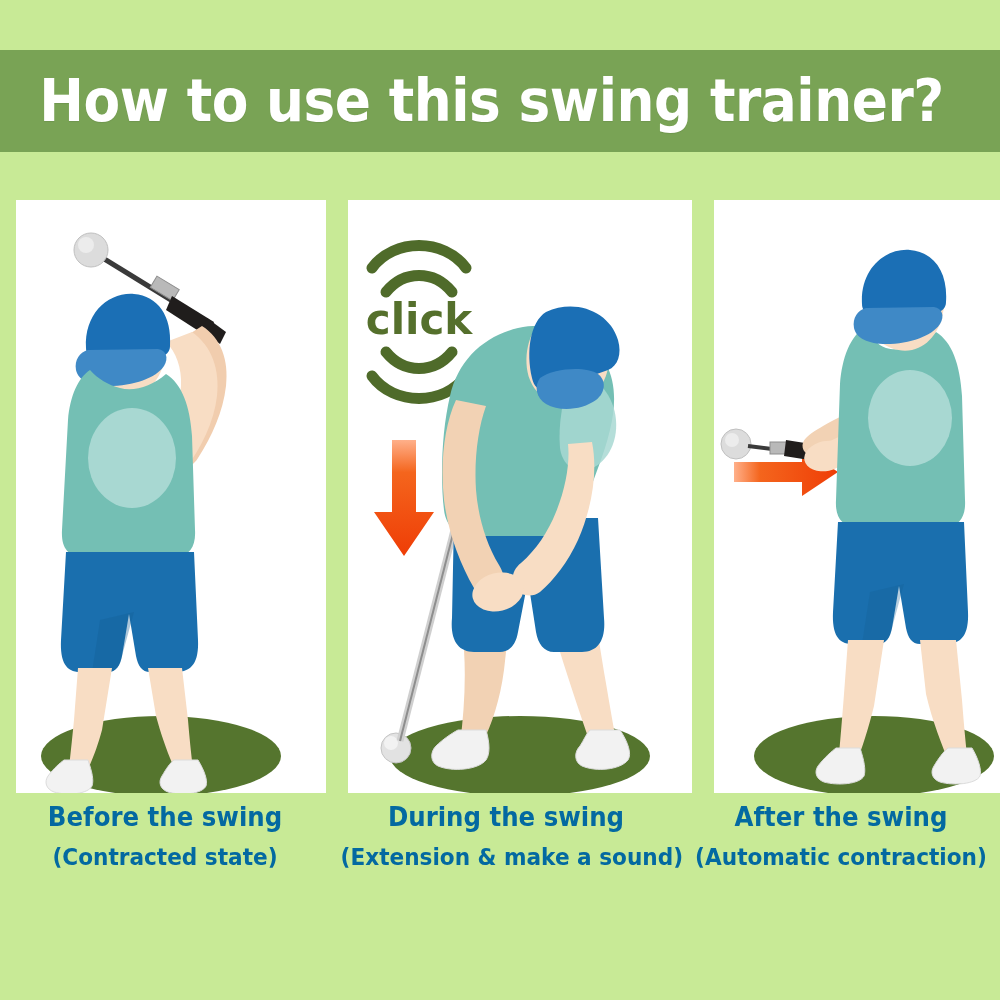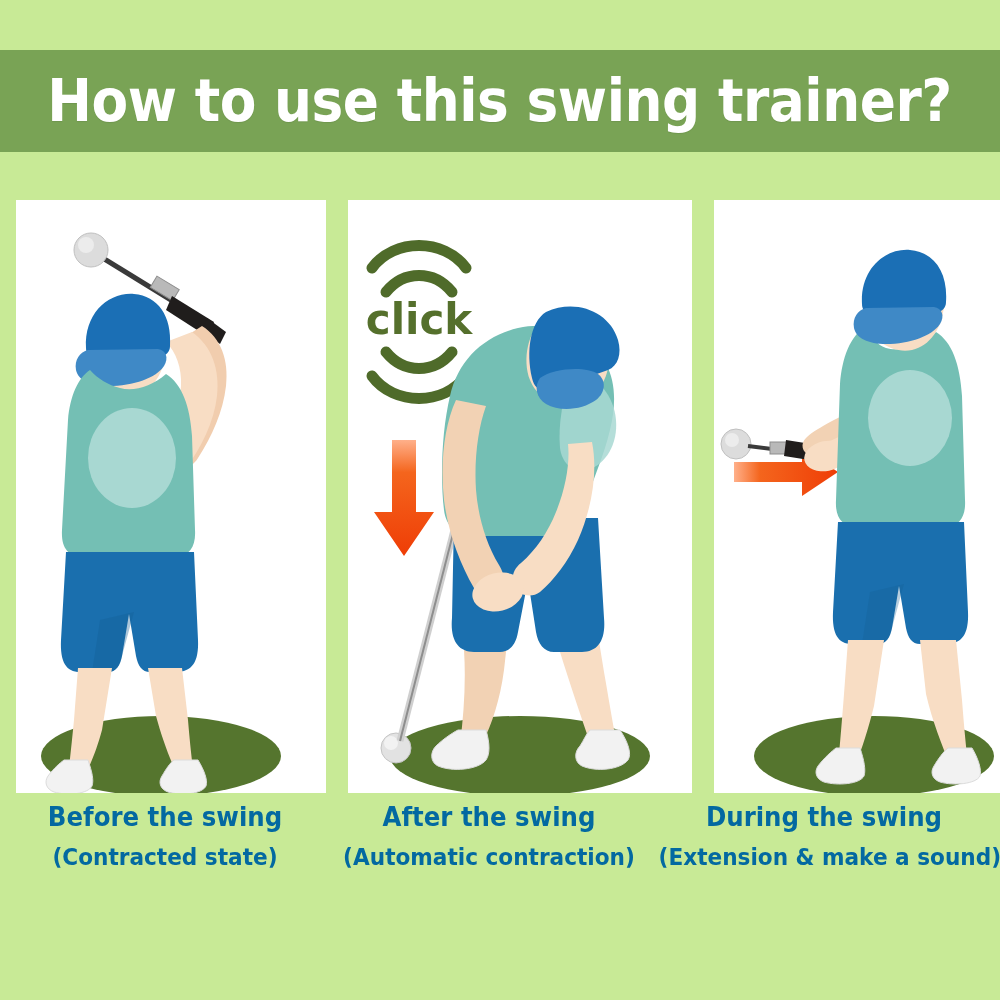--- a/index.html
+++ b/index.html
@@ -19,21 +19,20 @@
   
   .banner {
     position: absolute;
     left: 0;
     top: 50px;
     width: 1000px;
     height: 102px;
     background: #79a355;
     display: flex;
     align-items: center;
-    justify-content: center;
   }
   .banner-title {
     color: #ffffff;
     font-family: "DejaVu Sans", sans-serif;
     font-size: 58px;
     font-weight: bold;
     letter-spacing: -0.5px;
     transform: scaleX(0.92);
     white-space: nowrap;
     text-shadow: 0 1px 1px rgba(0,0,0,0.08);
@@ -339,21 +338,21 @@
                C218,579 216,572 220,566 C224,559 230,551 234,548 Z" fill="#f2f2f2" stroke="#dcdcdc" stroke-width="1"></path>
     </svg>
   </div>
 </div>
 
 <div class="captions">
   <div class="caption-col cap-1">
     <div class="caption-title">Before the swing</div>
     <div class="caption-sub">(Contracted state)</div>
   </div>
+  <div class="caption-col cap-2">
+    <div class="caption-title">During the swing</div>
+    <div class="caption-sub">(Extension &amp; make a sound)</div>
+  </div>
   <div class="caption-col cap-3">
     <div class="caption-title">After the swing</div>
     <div class="caption-sub">(Automatic contraction)</div>
   </div>
-  <div class="caption-col cap-2">
-    <div class="caption-title">During the swing</div>
-    <div class="caption-sub">(Extension &amp; make a sound)</div>
-  </div>
 </div>
 
 </body></html>

